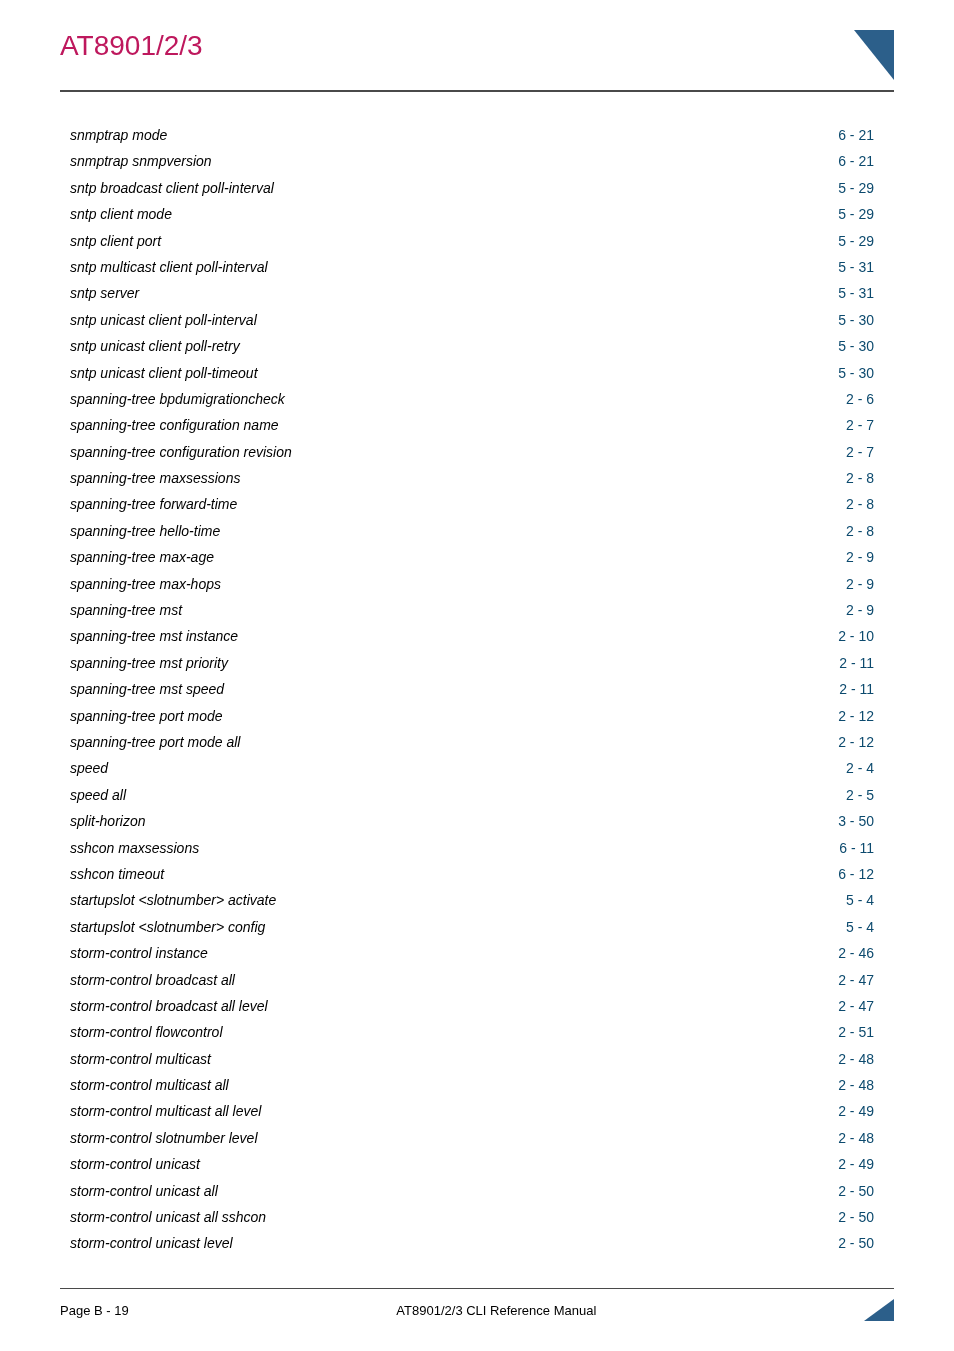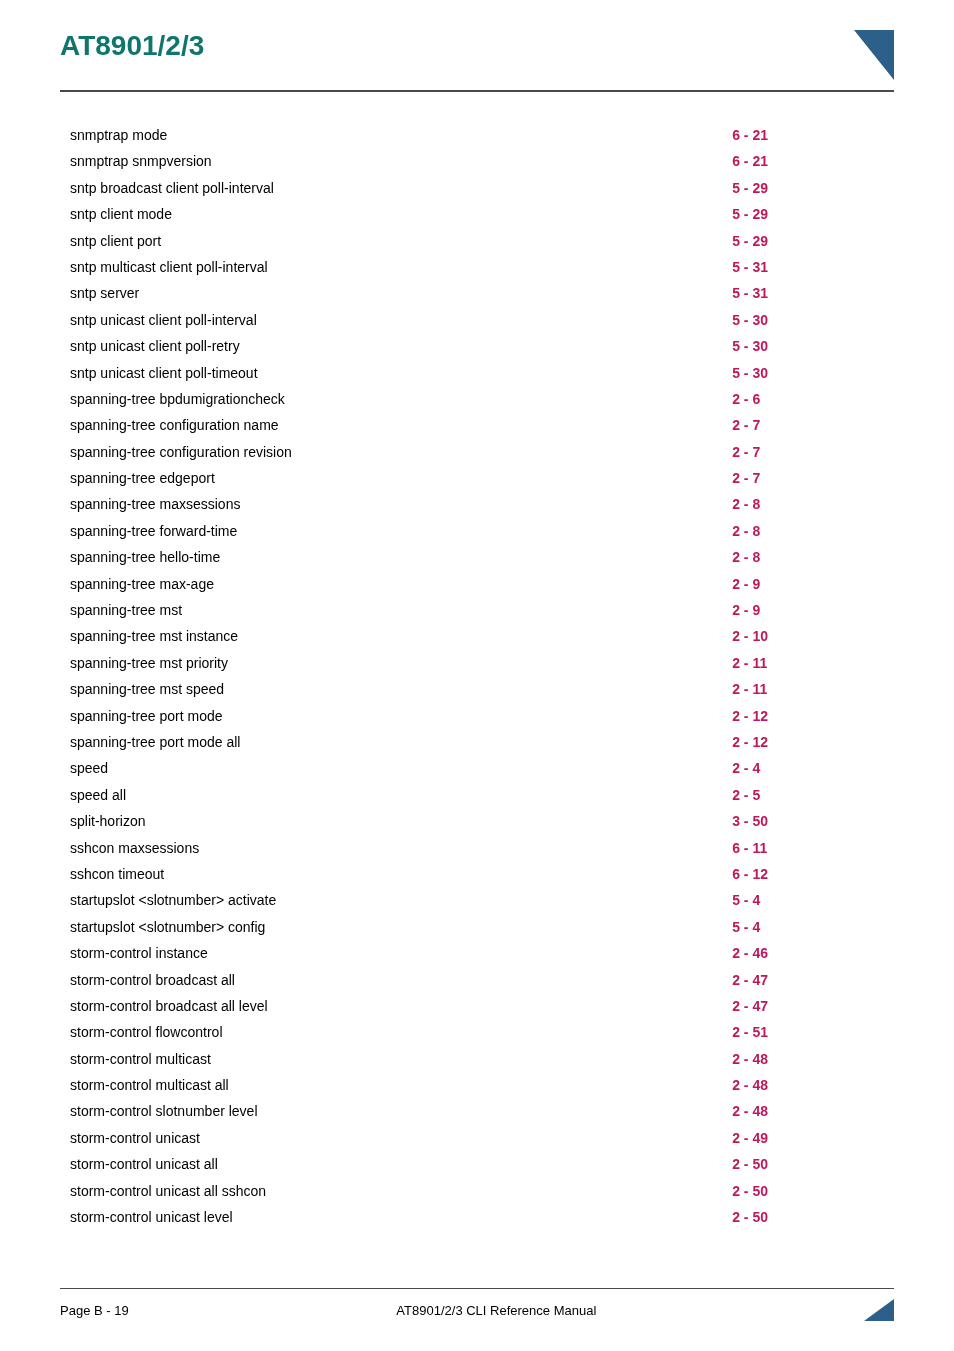--- a/index.html
+++ b/index.html
@@ -26,22 +26,22 @@
 
     .header {
       display: flex;
       align-items: flex-start;
       justify-content: space-between;
       margin-bottom: 10px;
     }
 
     .header-title {
       font-size: 28px;
-      font-weight: bold;
-      color: #0f766e;
+      font-weight: normal;
+      color: #be185d;
     }
 
     .header-corner {
       width: 40px;
       height: 50px;
       background: #2c5f8a;
       clip-path: polygon(0 0, 100% 0, 100% 100%);
     }
 
     .header-rule {
@@ -57,27 +57,28 @@
 
     .content-table tr td {
       padding: 2px 0;
       font-size: 14px;
       line-height: 1.6;
     }
 
     .content-table tr td:first-child {
       padding-left: 10px;
       color: #000000;
+      font-style: italic;
     }
 
     .content-table tr td:last-child {
+      text-align: right;
       padding-right: 20px;
-      color: #be185d;
+      color: #0c4a6e;
       white-space: nowrap;
-      font-weight: bold;
     }
 
     .footer {
       position: absolute;
       bottom: 30px;
       left: 0;
       right: 0;
       padding: 0 60px;
     }
 
@@ -162,40 +163,40 @@
         </tr>
         <tr>
           <td>spanning-tree configuration name</td>
           <td>2 - 7</td>
         </tr>
         <tr>
           <td>spanning-tree configuration revision</td>
           <td>2 - 7</td>
         </tr>
         <tr>
-          <td>spanning-tree edgeport</td>
-          <td>2 - 7</td>
-        </tr>
-        <tr>
           <td>spanning-tree maxsessions</td>
           <td>2 - 8</td>
         </tr>
         <tr>
           <td>spanning-tree forward-time</td>
           <td>2 - 8</td>
         </tr>
         <tr>
           <td>spanning-tree hello-time</td>
           <td>2 - 8</td>
         </tr>
         <tr>
           <td>spanning-tree max-age</td>
           <td>2 - 9</td>
         </tr>
         <tr>
+          <td>spanning-tree max-hops</td>
+          <td>2 - 9</td>
+        </tr>
+        <tr>
           <td>spanning-tree mst</td>
           <td>2 - 9</td>
         </tr>
         <tr>
           <td>spanning-tree mst instance</td>
           <td>2 - 10</td>
         </tr>
         <tr>
           <td>spanning-tree mst priority</td>
           <td>2 - 11</td>
@@ -256,20 +257,24 @@
           <td>storm-control flowcontrol</td>
           <td>2 - 51</td>
         </tr>
         <tr>
           <td>storm-control multicast</td>
           <td>2 - 48</td>
         </tr>
         <tr>
           <td>storm-control multicast all</td>
           <td>2 - 48</td>
+        </tr>
+        <tr>
+          <td>storm-control multicast all level</td>
+          <td>2 - 49</td>
         </tr>
         <tr>
           <td>storm-control slotnumber level</td>
           <td>2 - 48</td>
         </tr>
         <tr>
           <td>storm-control unicast</td>
           <td>2 - 49</td>
         </tr>
         <tr>

